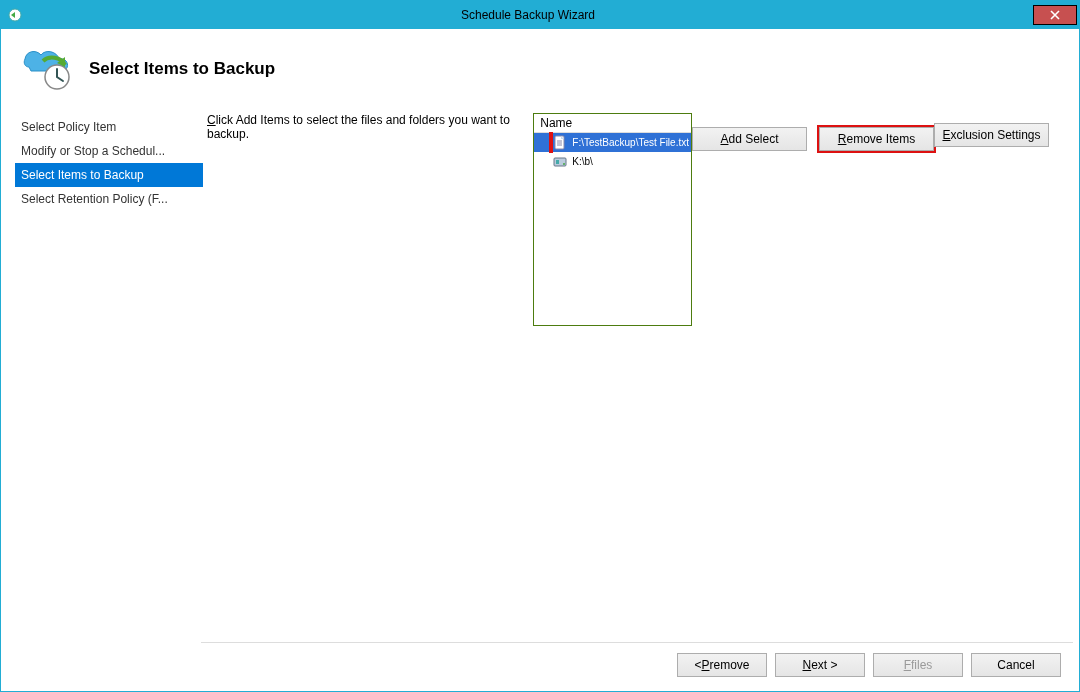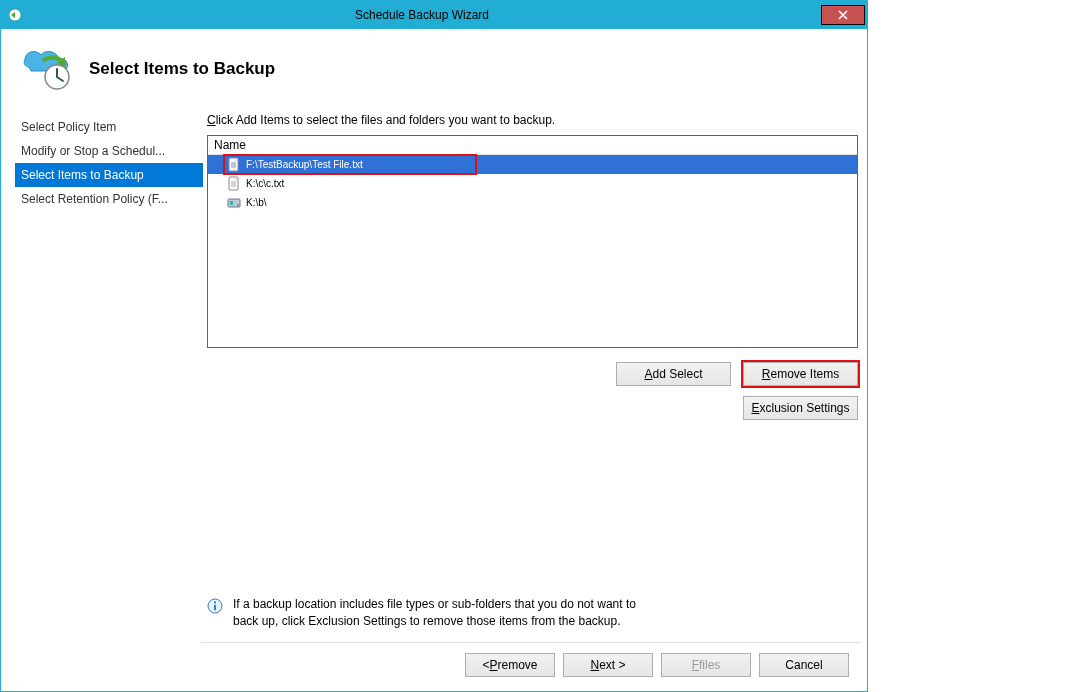--- a/index.html
+++ b/index.html
@@ -1,35 +1,35 @@
 <!DOCTYPE html>
 <html><head>
   <meta charset="utf-8">
   <style>
     * { box-sizing: border-box; margin: 0; padding: 0; font-family: "Segoe UI", Tahoma, sans-serif; }
     body { background: #fff; width: 1080px; height: 692px; overflow: hidden; }
 
-    .window { width: 868px; height: 692px; border: 1px solid #22add4; background: #fff; display: flex; flex-direction: column; }
+    .window { width: 1080px; height: 692px; border: 1px solid #22add4; background: #fff; display: flex; flex-direction: column; }
 
     .titlebar { height: 28px; background: #22add4; display: flex; align-items: center; position: relative; }
     .titlebar-icon { width: 16px; height: 16px; margin-left: 6px; }
     .titlebar-title { flex: 1; text-align: center; color: #000; font-size: 12px; }
     .close-btn { width: 44px; height: 20px; background: #c75050; border: 1px solid #000; display: flex; align-items: center; justify-content: center; margin-right: 2px; margin-top: 0px; color: #fff; font-size: 12px; font-weight: bold; cursor: pointer; }
 
     .header { display: flex; align-items: center; padding: 14px 20px 18px 20px; border-bottom: 0; }
     .header-icon { width: 52px; height: 52px; margin-right: 16px; }
     .header-title { font-size: 17px; font-weight: bold; color: #000; }
 
-    .body { flex: 1; display: flex; padding: 0 1px 0 14px; min-height: 0; }
+    .body { flex: 1; display: flex; padding: 0 22px 0 14px; min-height: 0; }
 
     .sidebar { width: 188px; padding-top: 2px; }
     .sidebar-item { font-size: 12px; color: #333; padding: 5px 6px; white-space: nowrap; overflow: hidden; text-overflow: ellipsis; cursor: pointer; }
     .sidebar-item.selected { background: #0078d7; color: #fff; }
 
-    .main { flex: 1; display: flex; flex-direction: column; padding: 0 8px 0 4px; min-height: 0; }
+    .main { flex: 1; display: flex; flex-direction: row; padding: 0 8px 0 4px; min-height: 0; }
     .instruction { font-size: 12px; margin-bottom: 8px; }
     .listbox { border: 1px solid #4d7c0f; background: #fff; flex-shrink: 0; height: 213px; }
     .list-header { border-bottom: 1px solid #ddd; padding: 2px 6px; font-size: 12px; }
     .list-row { display: flex; align-items: center; height: 19px; padding: 0 2px 0 18px; font-size: 10px; cursor: pointer; }
     .list-row svg { width: 16px; height: 16px; margin-right: 4px; flex-shrink: 0; }
     .list-row.selected { background: #2f71d6; color: #fff; position: relative; }
     .list-row.selected.highlighted::after { content:""; position:absolute; left:15px; top:-1px; right:380px; bottom:-1px; border:2px solid #d11; pointer-events:none; }
 
     .action-row { display: flex; justify-content: flex-end; gap: 12px; margin-top: 14px; }
     .action-row .btn { width: 115px; }
@@ -102,30 +102,20 @@
               <rect x="3" y="1" width="9" height="13" rx="1" fill="#fff" stroke="#88a"></rect>
               <path d="M9 1 L12 4 L9 4 Z" fill="#cde"></path>
               <line x1="5" y1="6" x2="10" y2="6" stroke="#88a"></line>
               <line x1="5" y1="8" x2="10" y2="8" stroke="#88a"></line>
               <line x1="5" y1="10" x2="10" y2="10" stroke="#88a"></line>
             </svg>
           <span>F:\TestBackup\Test File.txt</span>
         </div>
         <div class="list-row">
           <svg viewBox="0 0 16 16">
-              <rect x="3" y="1" width="9" height="13" rx="1" fill="#fff" stroke="#888"></rect>
-              <path d="M9 1 L12 4 L9 4 Z" fill="#ddd"></path>
-              <line x1="5" y1="6" x2="10" y2="6" stroke="#aaa"></line>
-              <line x1="5" y1="8" x2="10" y2="8" stroke="#aaa"></line>
-              <line x1="5" y1="10" x2="10" y2="10" stroke="#aaa"></line>
-            </svg>
-          <span>K:\c\c.txt</span>
-        </div>
-        <div class="list-row">
-          <svg viewBox="0 0 16 16">
               <rect x="2" y="4" width="12" height="8" rx="1" fill="#bcd" stroke="#678"></rect>
               <rect x="4" y="6" width="3" height="4" fill="#4aa"></rect>
               <circle cx="12" cy="10" r="1" fill="#4a4"></circle>
             </svg>
           <span>K:\b\</span>
         </div>
       </div>
 
       <div class="action-row">
         <button class="btn">
@@ -139,30 +129,20 @@
       </div>
       <div class="action-row2">
         <button class="btn">
             <span class="mn">E</span>
             <span>xclusion Settings</span>
           </button>
       </div>
 
       <div class="spacer"></div>
 
-      <div class="info-row">
-        <span class="info-icon">
-          <svg viewBox="0 0 16 16">
-              <circle cx="8" cy="8" r="7" fill="#e8f4ff" stroke="#3a7bc8"></circle>
-              <circle cx="8" cy="4.4" r="1.1" fill="#3a7bc8"></circle>
-              <rect x="7" y="6.5" width="2" height="6" rx="1" fill="#3a7bc8"></rect>
-            </svg>
-        </span>
-        <div class="info-text">If a backup location includes file types or sub-folders that you do not want to back up, click Exclusion Settings to remove those items from the backup.</div>
-      </div>
     </div>
 
   </div>
 
   <div class="nav-row">
     <button class="btn">
         <span>&lt; </span>
         <span class="mn">P</span>
         <span>remove</span>
       </button>

